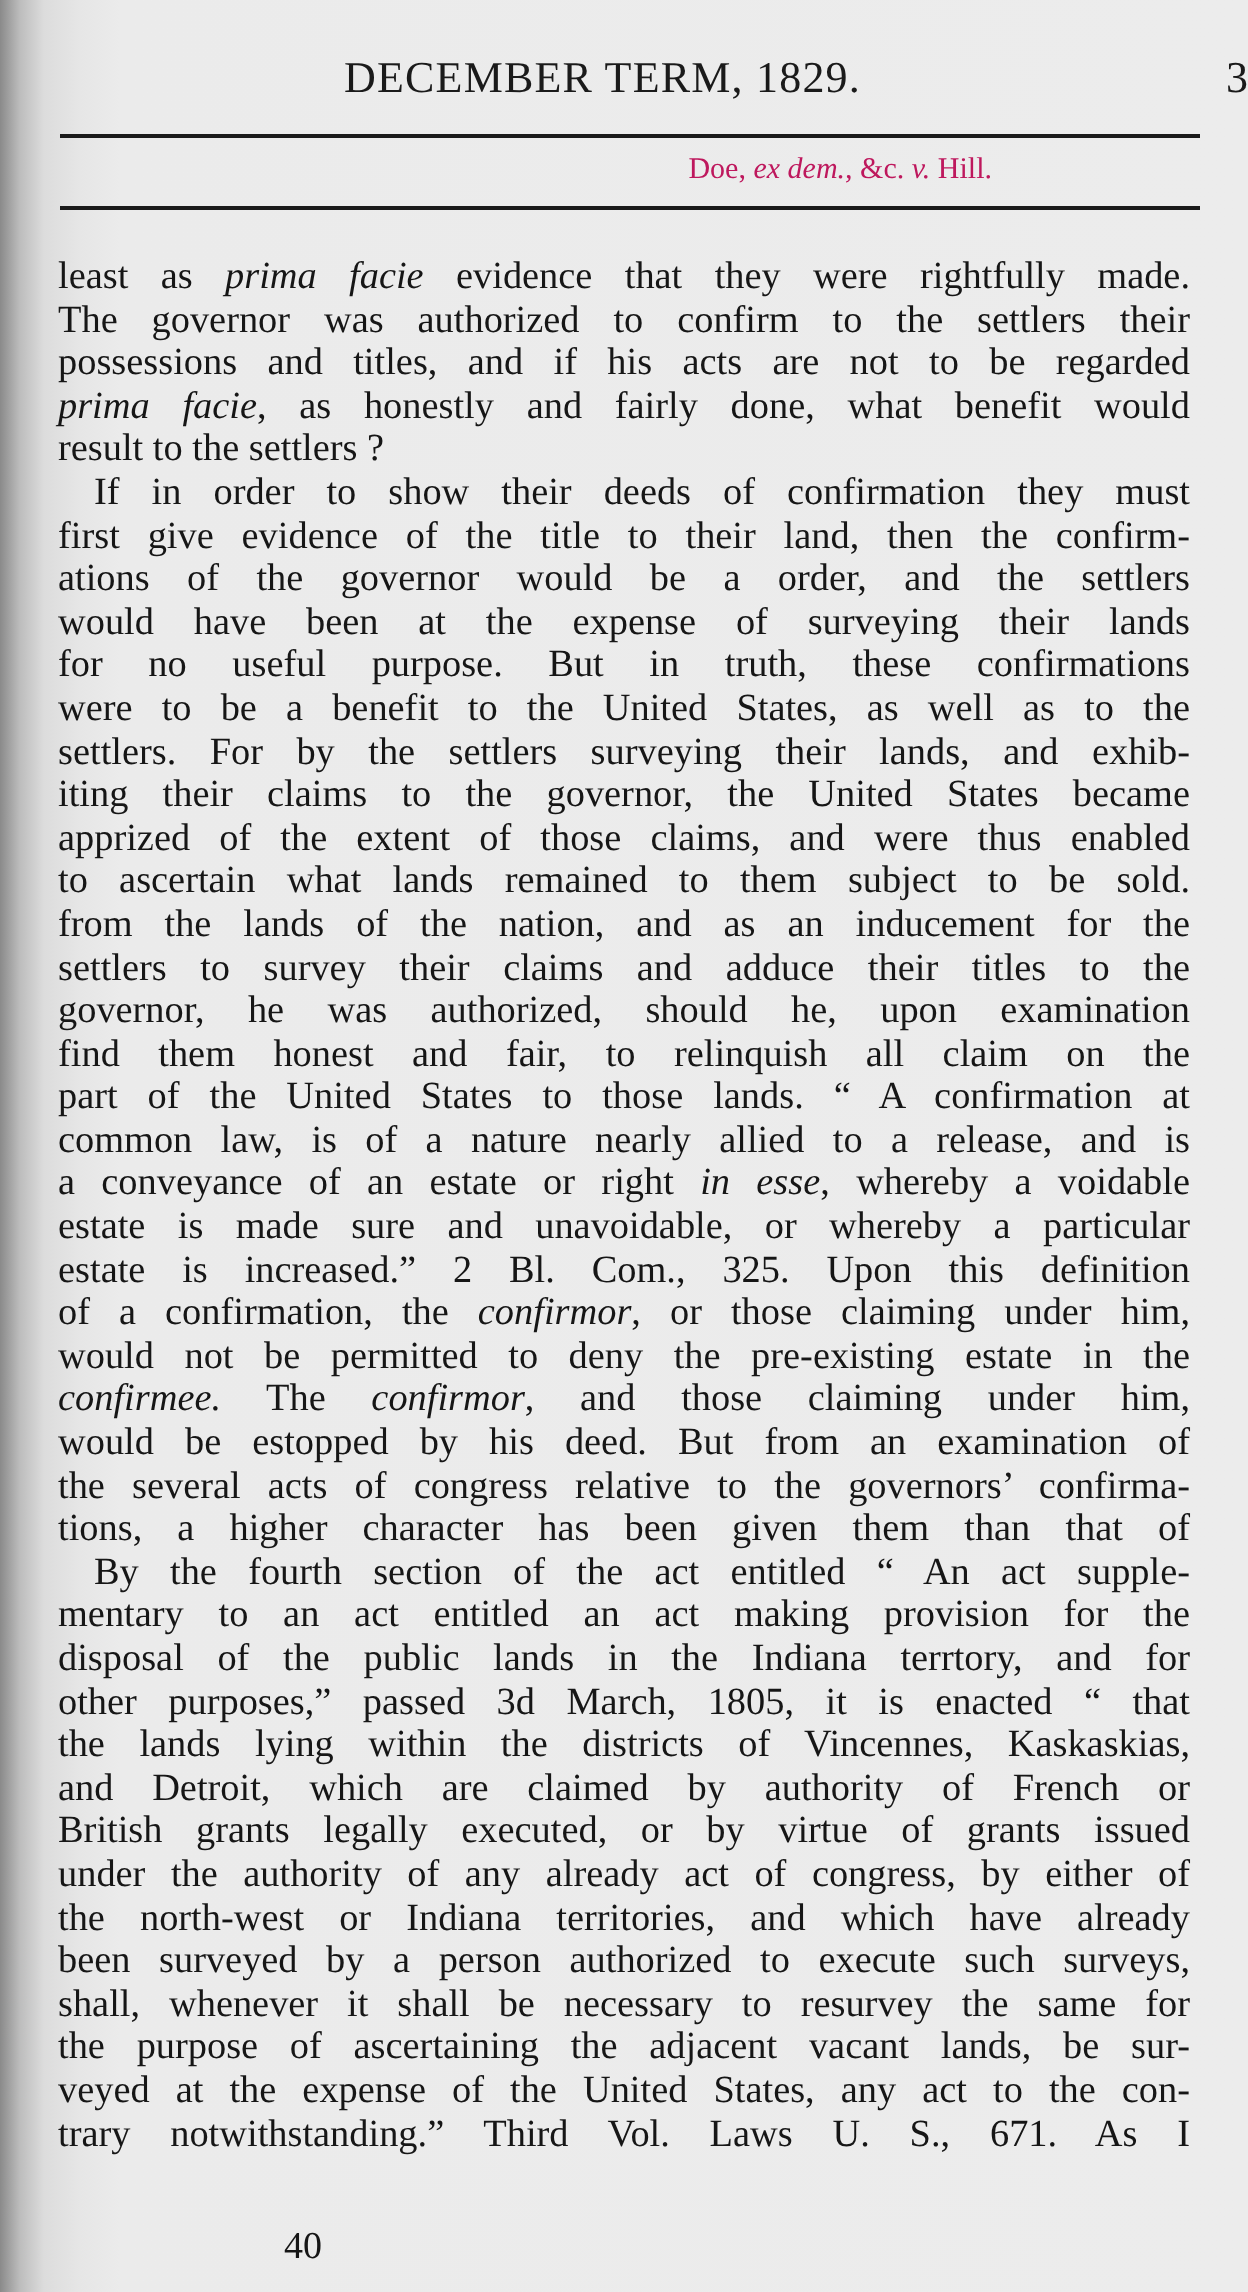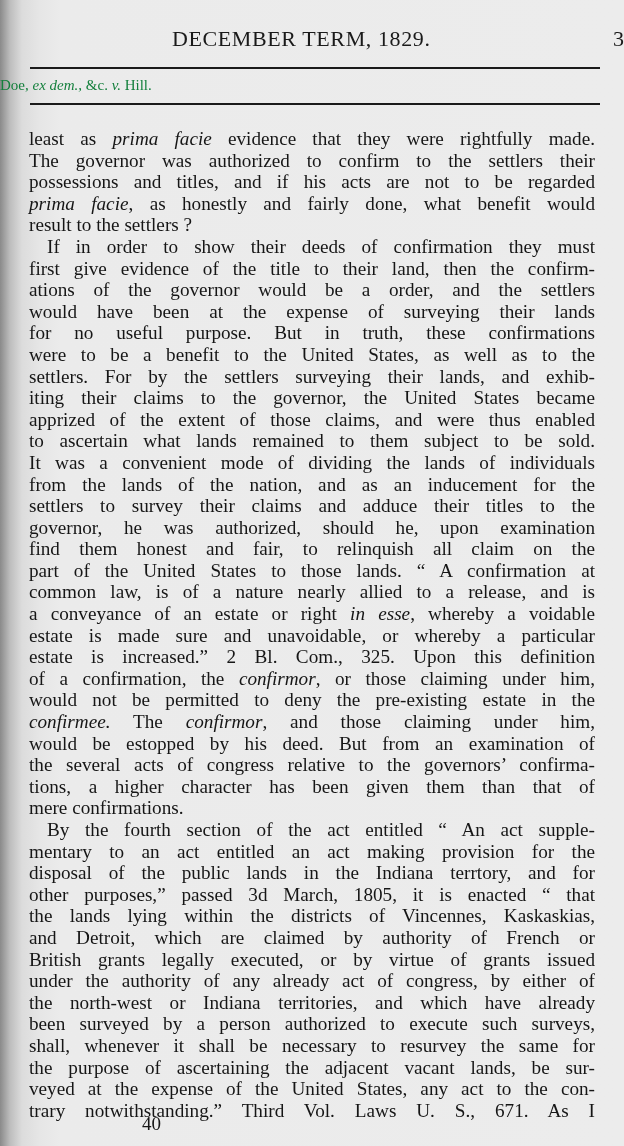--- a/index.html
+++ b/index.html
@@ -19,22 +19,22 @@
       font-size: 22px; letter-spacing: 0.6px; color: #1a1a1a;
     }
     .page-number {
       position: absolute; left: 566px; top: 0;
       font-size: 22px; color: #1a1a1a; margin-left: 47px;
     }
     .rule { position: absolute; left: 30px; width: 570px; height: 2px; background: #1a1a1a; }
     .rule.top { top: 67px; }
     .rule.bottom { top: 103px; height: 2px; }
     .case-caption {
-      position: absolute; top: 77px; left: 0; width: 496px; text-align: left;
-      font-size: 15px; color: #15803d;
+      position: absolute; top: 77px; left: 0; width: 496px; text-align: right;
+      font-size: 15px; color: #be185d;
     }
     .case-caption i { font-style: italic; }
     .body-text {
       position: absolute; left: 29px; top: 128px; width: 566px;
       font-size: 19.2px; line-height: 21.6px;
     }
     .line {
       display: block; white-space: nowrap; text-align: justify;
       text-align-last: justify; height: 21.6px;
     }
@@ -72,37 +72,35 @@
       <div class="line indent"><span>If in order to show their deeds of confirmation they must</span></div>
       <div class="line"><span>first give evidence of the title to their land, then the confirm-</span></div>
       <div class="line"><span>ations of the governor would be a order, and the settlers</span></div>
       <div class="line"><span>would have been at the expense of surveying their lands</span></div>
       <div class="line"><span>for no useful purpose.  But in truth, these confirmations</span></div>
       <div class="line"><span>were to be a benefit to the United States, as well as to the</span></div>
       <div class="line"><span>settlers.  For by the settlers surveying their lands, and exhib-</span></div>
       <div class="line"><span>iting their claims to the governor, the United States became</span></div>
       <div class="line"><span>apprized of the extent of those claims, and were thus enabled</span></div>
       <div class="line"><span>to ascertain what lands remained to them subject to be sold.</span></div>
-      <div class="line"><span>It was a convenient mode of dividing the lands of individuals</span></div>
       <div class="line"><span>from the lands of the nation, and as an inducement for the</span></div>
       <div class="line"><span>settlers to survey their claims and adduce their titles to the</span></div>
       <div class="line"><span>governor, he was authorized, should he, upon examination</span></div>
       <div class="line"><span>find them honest and fair, to relinquish all claim on the</span></div>
       <div class="line"><span>part of the United States to those lands.  “ A confirmation at</span></div>
       <div class="line"><span>common law, is of a nature nearly allied to a release, and is</span></div>
       <div class="line"><span>a conveyance of an estate or right </span><i>in esse</i><span>, whereby a voidable</span></div>
       <div class="line"><span>estate is made sure and unavoidable, or whereby a particular</span></div>
       <div class="line"><span>estate is increased.”  2 Bl. Com., 325.  Upon this definition</span></div>
       <div class="line"><span>of a confirmation, the </span><i>confirmor</i><span>, or those claiming under him,</span></div>
       <div class="line"><span>would not be permitted to deny the pre-existing estate in the</span></div>
       <div class="line"><i>confirmee.</i><span>  The </span><i>confirmor</i><span>, and those claiming under him,</span></div>
       <div class="line"><span>would be estopped by his deed.  But from an examination of</span></div>
       <div class="line"><span>the several acts of congress relative to the governors’ confirma-</span></div>
       <div class="line"><span>tions, a higher character has been given them than that of</span></div>
-      <div class="line last"><span>mere confirmations.</span></div>
       <div class="line indent"><span>By the fourth section of the act entitled “ An act supple-</span></div>
       <div class="line"><span>mentary to an act entitled an act making provision for the</span></div>
       <div class="line"><span>disposal of the public lands in the Indiana terrtory, and for</span></div>
       <div class="line"><span>other purposes,” passed 3d March, 1805, it is enacted “ that</span></div>
       <div class="line"><span>the lands lying within the districts of Vincennes, Kaskaskias,</span></div>
       <div class="line"><span>and Detroit, which are claimed by authority of French or</span></div>
       <div class="line"><span>British grants legally executed, or by virtue of grants issued</span></div>
       <div class="line"><span>under the authority of any already act of congress, by either of</span></div>
       <div class="line"><span>the north-west or Indiana territories, and which have already</span></div>
       <div class="line"><span>been surveyed by a person authorized to execute such surveys,</span></div>

